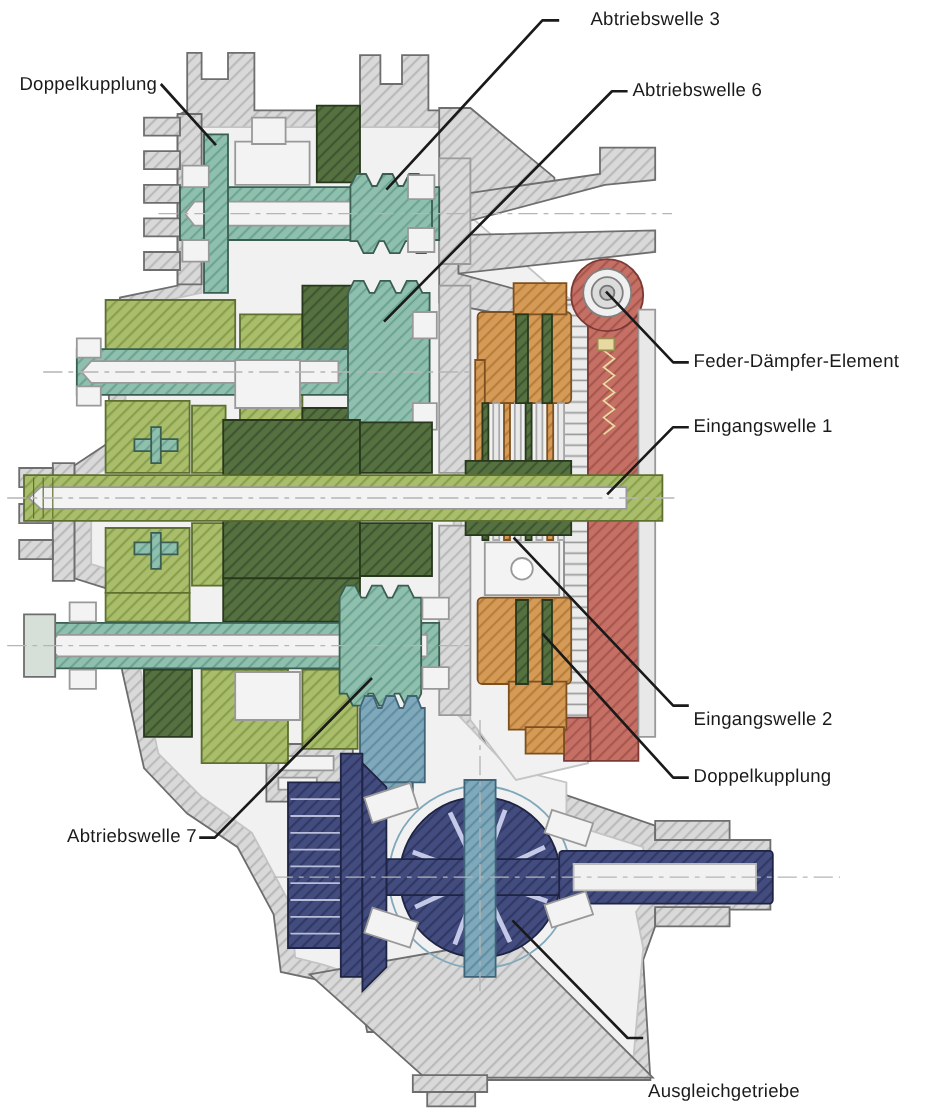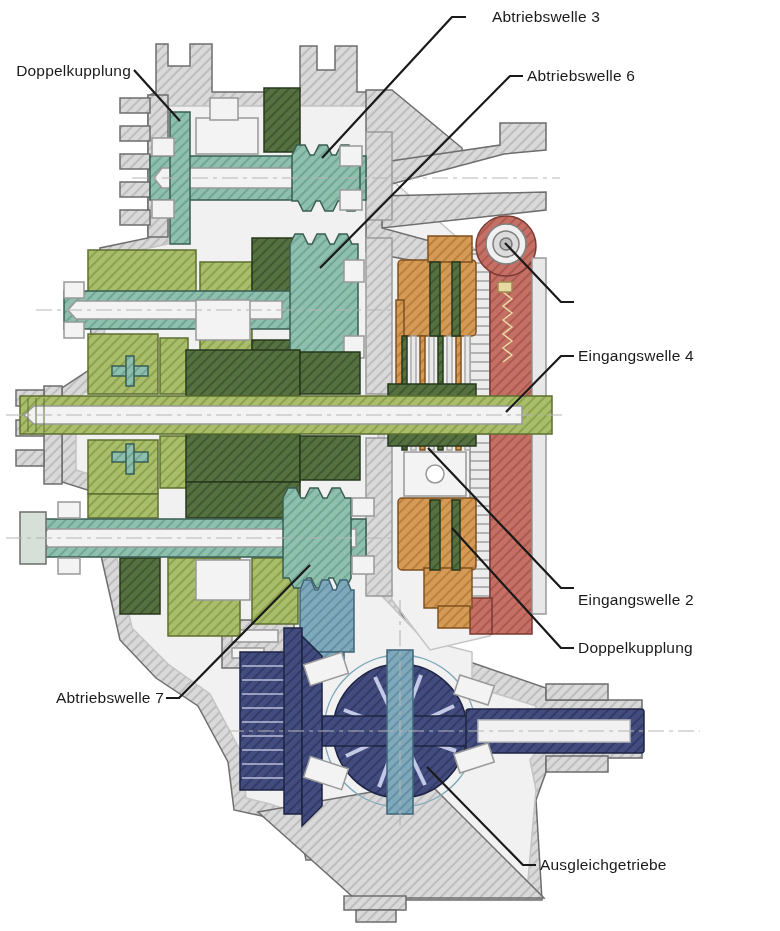--- a/index.html
+++ b/index.html
@@ -290,19 +290,20 @@
     <polyline class="lead" points="574,588 561,588 428,448"></polyline>
     <polyline class="lead" points="574,648 561,648 452,528"></polyline>
     <polyline class="lead" points="166,698 179,698 310,565"></polyline>
     <polyline class="lead" points="536,865 523,865 427,767"></polyline>
   </g>
 </svg>
 
 <div class="lbl ralign" style="left:131px;top:61px">Doppelkupplung</div>
 <div class="lbl" style="left:492px;top:7px">Abtriebswelle 3</div>
 <div class="lbl" style="left:527px;top:66px">Abtriebswelle 6</div>
-<div class="lbl" style="left:578px;top:346px">Eingangswelle 4</div>
+<div class="lbl" style="left:578px;top:292px">Feder-Dämpfer-Element</div>
+<div class="lbl" style="left:578px;top:346px">Eingangswelle 1</div>
 <div class="lbl" style="left:578px;top:590px">Eingangswelle 2</div>
 <div class="lbl" style="left:578px;top:638px">Doppelkupplung</div>
 <div class="lbl ralign" style="left:164px;top:688px">Abtriebswelle 7</div>
-<div class="lbl" style="left:540px;top:855px">Ausgleichgetriebe</div>
+<div class="lbl" style="left:540px;top:900px">Ausgleichgetriebe</div>
 
 </div>
 
 </body></html>

